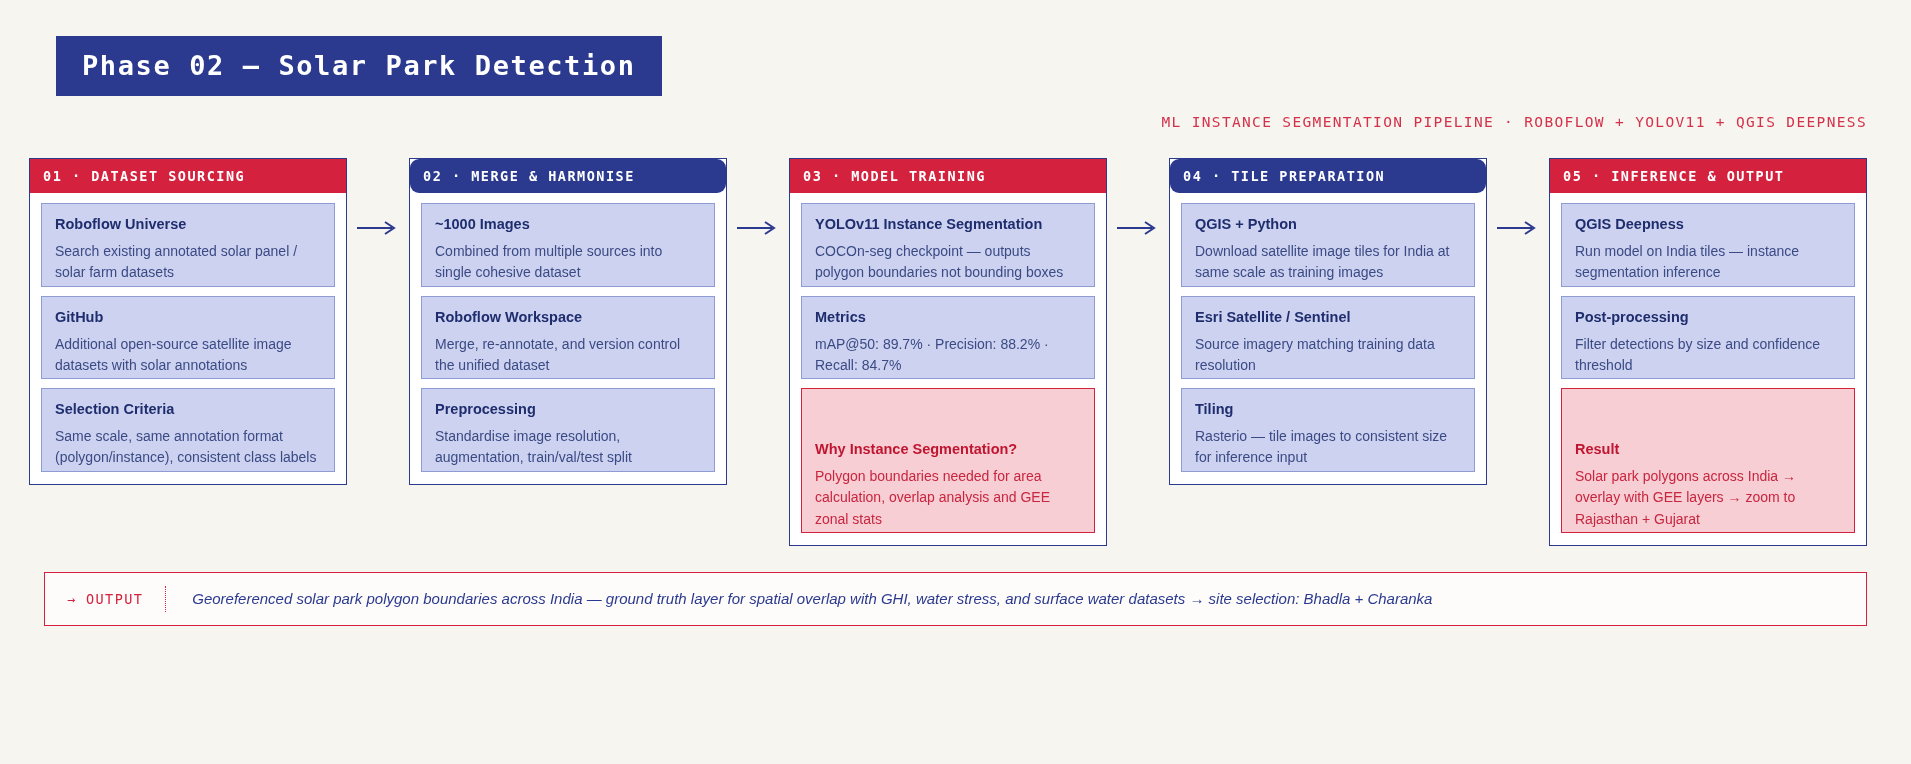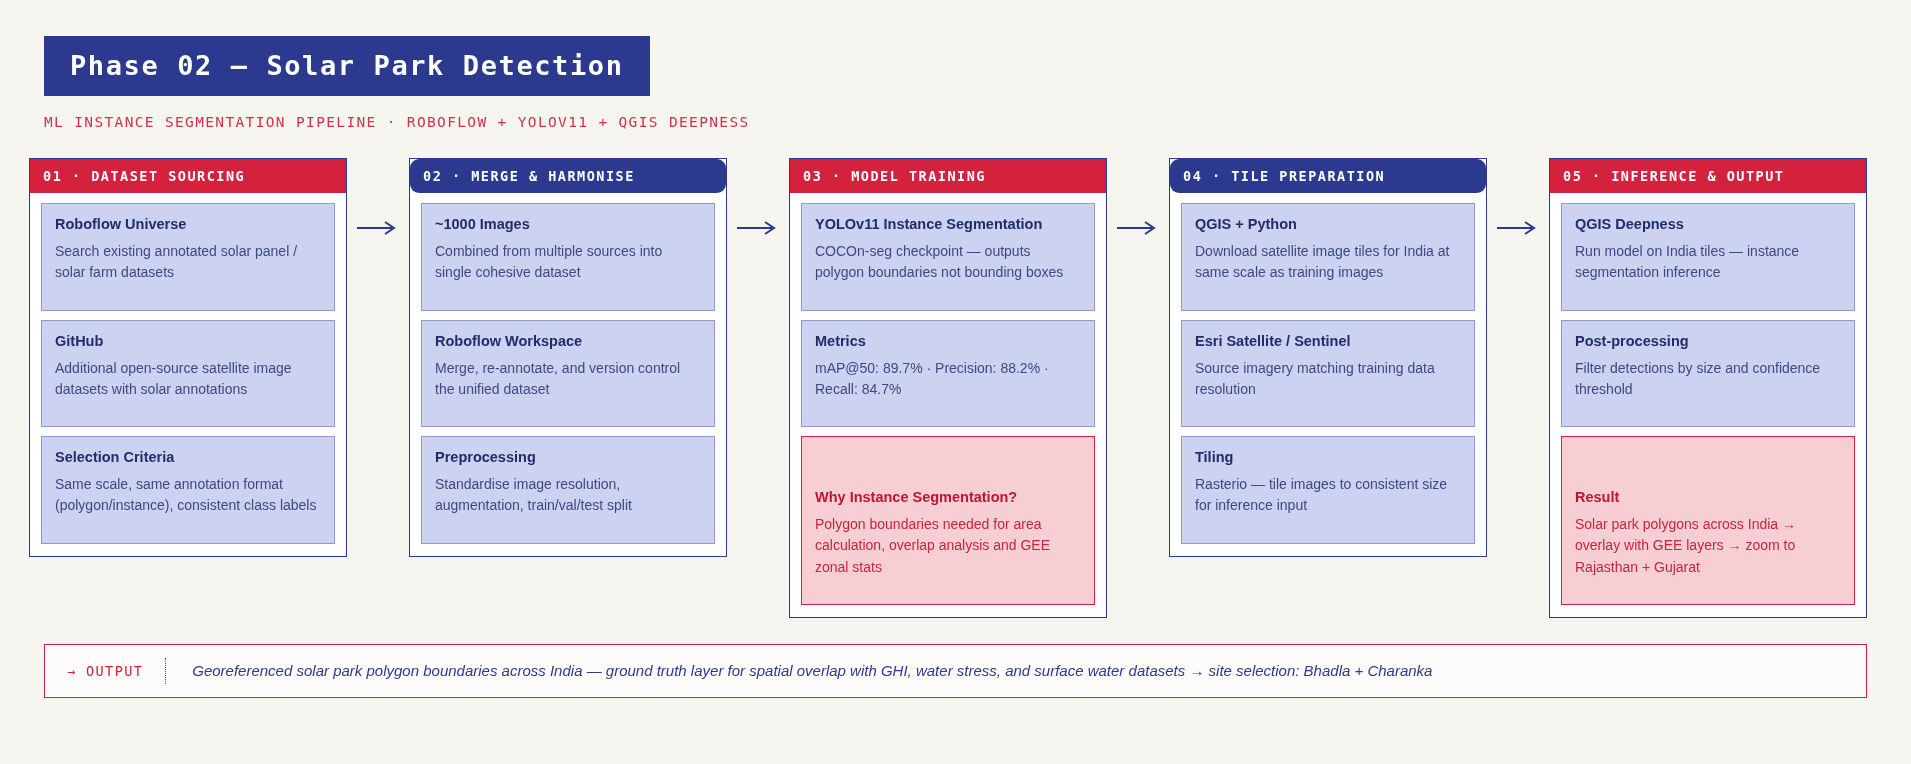--- a/index.html
+++ b/index.html
@@ -23,28 +23,30 @@
   .title-bar {
     display: inline-block;
     margin-top: 36px;
     background: #2b3a8f;
     color: #ffffff;
     font-family: "DejaVu Sans Mono", monospace;
     font-weight: bold;
     font-size: 27px;
     letter-spacing: 1.6px;
     padding: 14px 26px 15px 26px;
+    margin-left: 12px;
   }
 
   .subtitle {
     margin-top: 18px;
     color: #d4314b;
     font-family: "DejaVu Sans Mono", monospace;
     font-size: 14.5px;
     letter-spacing: 1.35px;
+    text-align: right;
   }
 
   
   .pipeline {
     display: flex;
     align-items: flex-start;
     margin-top: 28px;
     justify-content: flex-end;
   }
 
@@ -71,21 +73,21 @@
   .col-body {
     padding: 10px 11px 12px 11px;
     display: flex;
     flex-direction: column;
     gap: 9px;
   }
 
   .card {
     background: #ccd2ef;
     border: 1px solid #8f9bd4;
-    padding: 12px 13px 26px 13px;
+    padding: 12px 13px 2px 13px;
   }
   .card-title {
     color: #1f2d6e;
     font-weight: bold;
     font-size: 14.5px;
     margin-bottom: 9px;
   }
   .card-text {
     color: #3b4a85;
     font-size: 14px;

